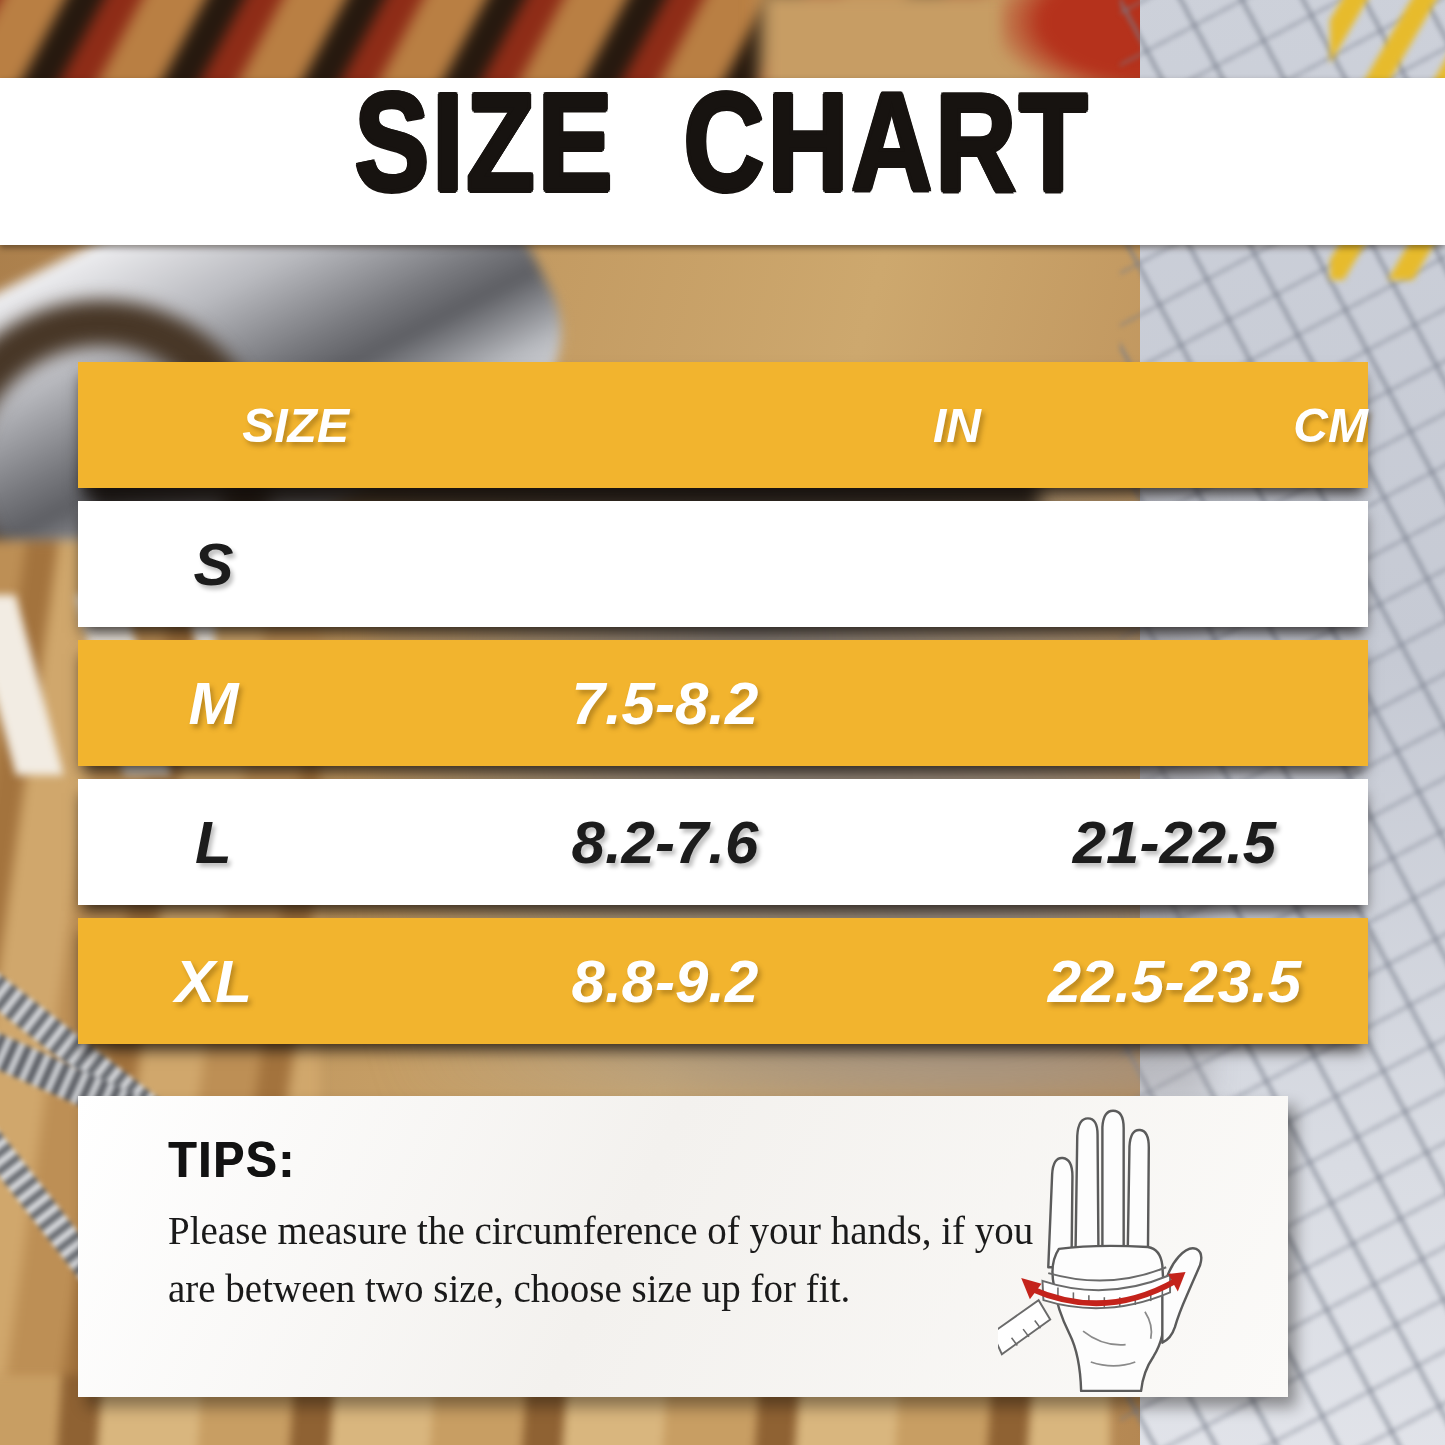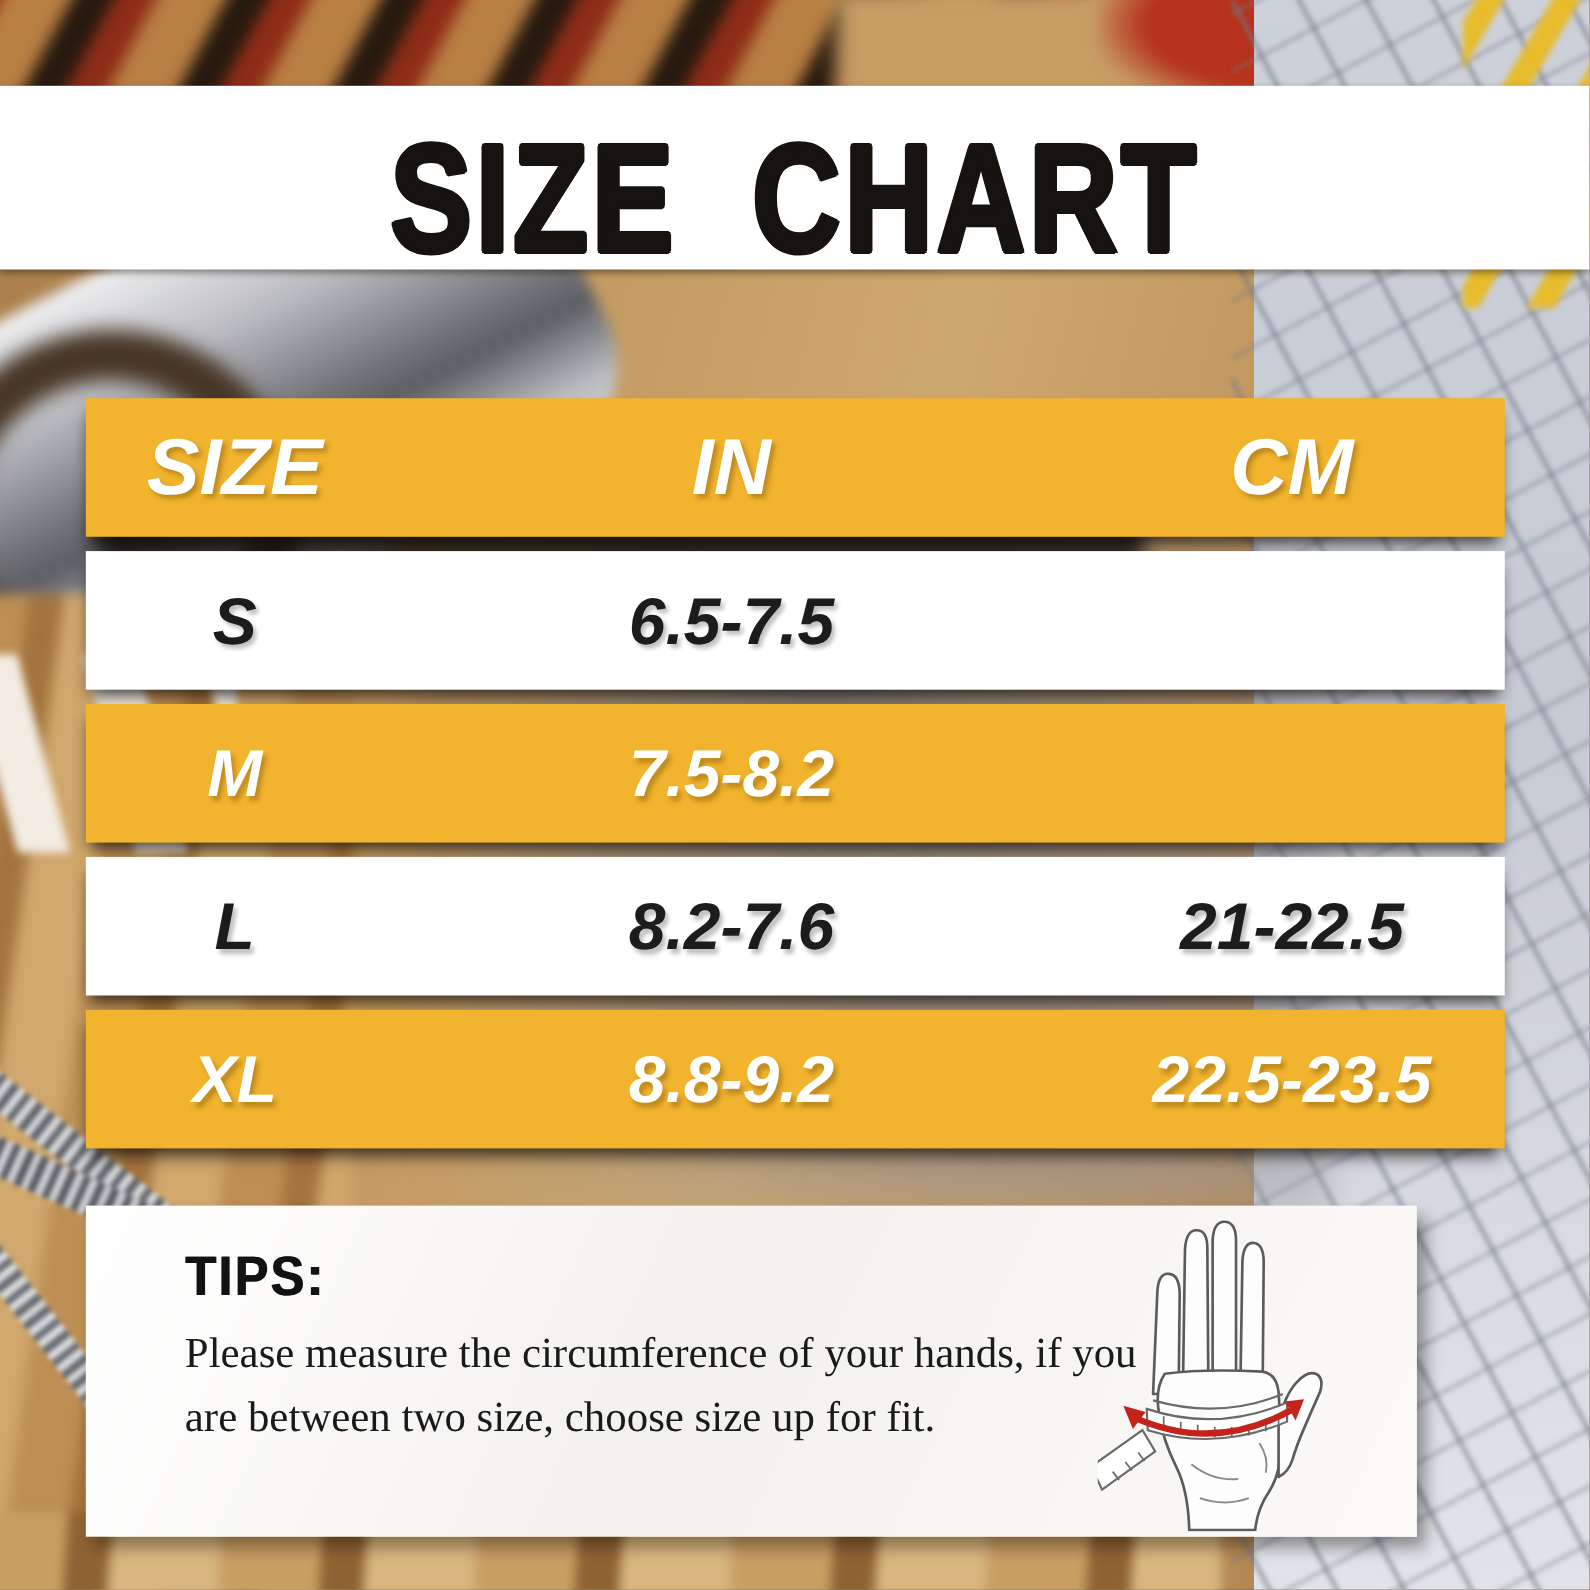--- a/index.html
+++ b/index.html
@@ -49,36 +49,36 @@
   .bg-screw2{left:-45px;top:1015px;width:370px;height:34px;transform:rotate(24deg);transform-origin:left center;
     border-radius:17px;background:repeating-linear-gradient(90deg,#55585e 0 7px,#cfd1d5 7px 14px);filter:blur(2.5px);}
   .bg-screw3{left:-20px;top:1115px;width:300px;height:28px;transform:rotate(52deg);transform-origin:left center;
     border-radius:14px;background:repeating-linear-gradient(90deg,#63666c 0 7px,#dcdee1 7px 14px);filter:blur(2.5px);}
   .bg-bottom-planks{left:-30px;top:1375px;width:1140px;height:100px;
     background:repeating-linear-gradient(94deg,#c89e63 0 92px,#8f6233 92px 132px,#d9b67e 132px 232px);
     filter:blur(5px);}
 
   
   .banner{position:absolute;z-index:2;left:0;top:78px;width:1445px;height:167px;background:#ffffff;
-    display:flex;align-items:flex-end;justify-content:center;box-shadow:0 3px 6px rgba(30,20,12,.45);}
+    display:flex;align-items:flex-start;justify-content:center;box-shadow:0 3px 6px rgba(30,20,12,.45);}
   .banner h1{
     margin:0;font-size:112px;font-weight:bold;color:#171310;
     letter-spacing:3px;word-spacing:34px;transform:scaleY(1.24);
     -webkit-text-stroke:3px #171310;
     text-shadow:2px 0 #171310,-2px 0 #171310,0 2px #171310,0 -2px #171310;
   }
 
   
   .size-table{position:absolute;z-index:2;left:78px;top:362px;width:1290px;}
   .trow{display:grid;grid-template-columns:21% 49% 30%;align-items:center;height:126px;margin-bottom:13px;
     box-shadow:0 10px 14px -4px rgba(15,10,8,.8);}
   .trow.yellow{background:#F2B42E;}
   .trow.white{background:#ffffff;}
   .tcell{text-align:center;font-style:italic;font-weight:bold;}
-  .trow.header .tcell{font-size:72px;color:#ffffff;text-shadow:3px 4px 5px rgba(85,55,0,.35);}
+  .trow.header .tcell{font-size:48px;color:#ffffff;text-shadow:3px 4px 5px rgba(85,55,0,.35);text-align:right;}
   .trow.data.yellow .tcell{font-size:60px;color:#ffffff;text-shadow:3px 4px 5px rgba(85,55,0,.35);}
   .trow.data.white .tcell{font-size:60px;color:#1c1c1c;text-shadow:3px 4px 4px rgba(0,0,0,.25);}
 
   
   .tips{position:absolute;z-index:2;left:78px;top:1096px;width:1210px;height:301px;
     background:linear-gradient(115deg,#ffffff 0%,#f3f1ee 45%,#fbfaf8 100%);
     box-shadow:8px 10px 14px rgba(10,8,6,.4);}
   .tips-heading{margin:34px 0 0 90px;font-size:46px;font-weight:bold;color:#121212;
     letter-spacing:2px;transform:scaleY(1.1);transform-origin:left top;
     text-shadow:1px 0 #121212;}
@@ -116,21 +116,20 @@
   </header>
 
   <section class="size-table">
     <div class="trow header yellow">
       <div class="tcell">SIZE</div>
       <div class="tcell">IN</div>
       <div class="tcell">CM</div>
     </div>
     <div class="trow data white">
       <div class="tcell">S</div>
-      <div class="tcell">6.5-7.5</div>
     </div>
     <div class="trow data yellow">
       <div class="tcell">M</div>
       <div class="tcell">7.5-8.2</div>
     </div>
     <div class="trow data white">
       <div class="tcell">L</div>
       <div class="tcell">8.2-7.6</div>
       <div class="tcell">21-22.5</div>
     </div>

